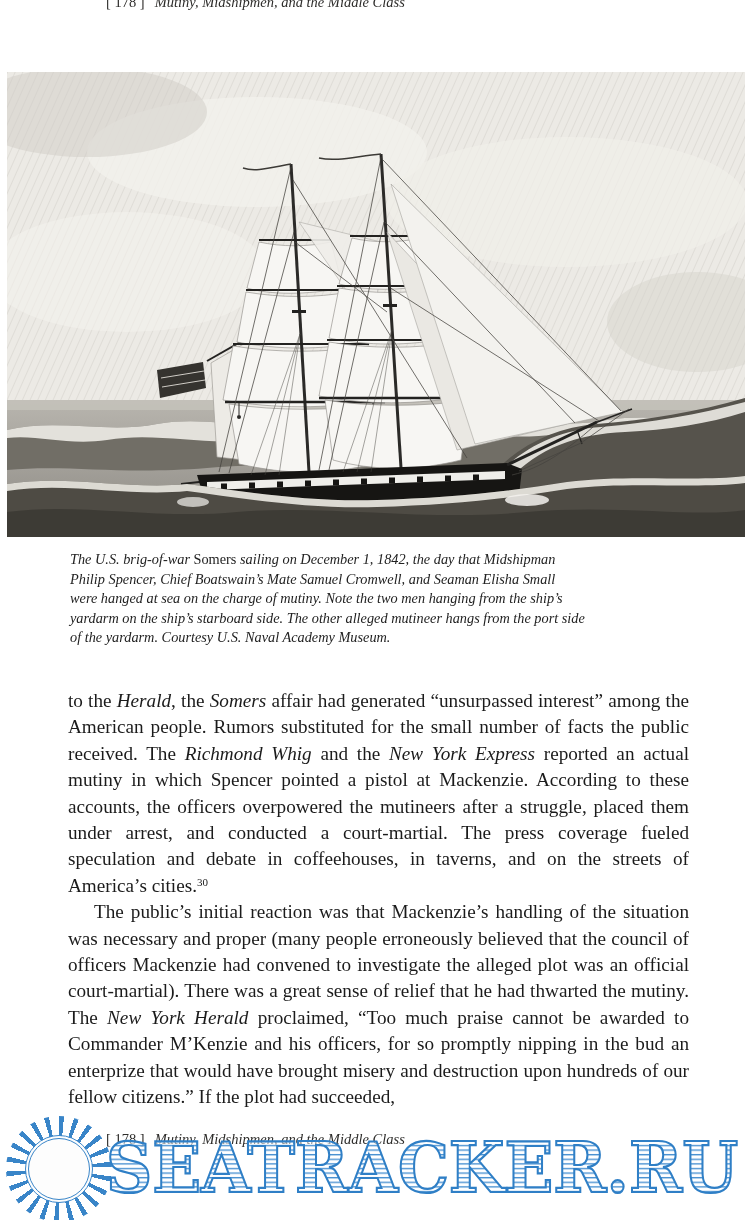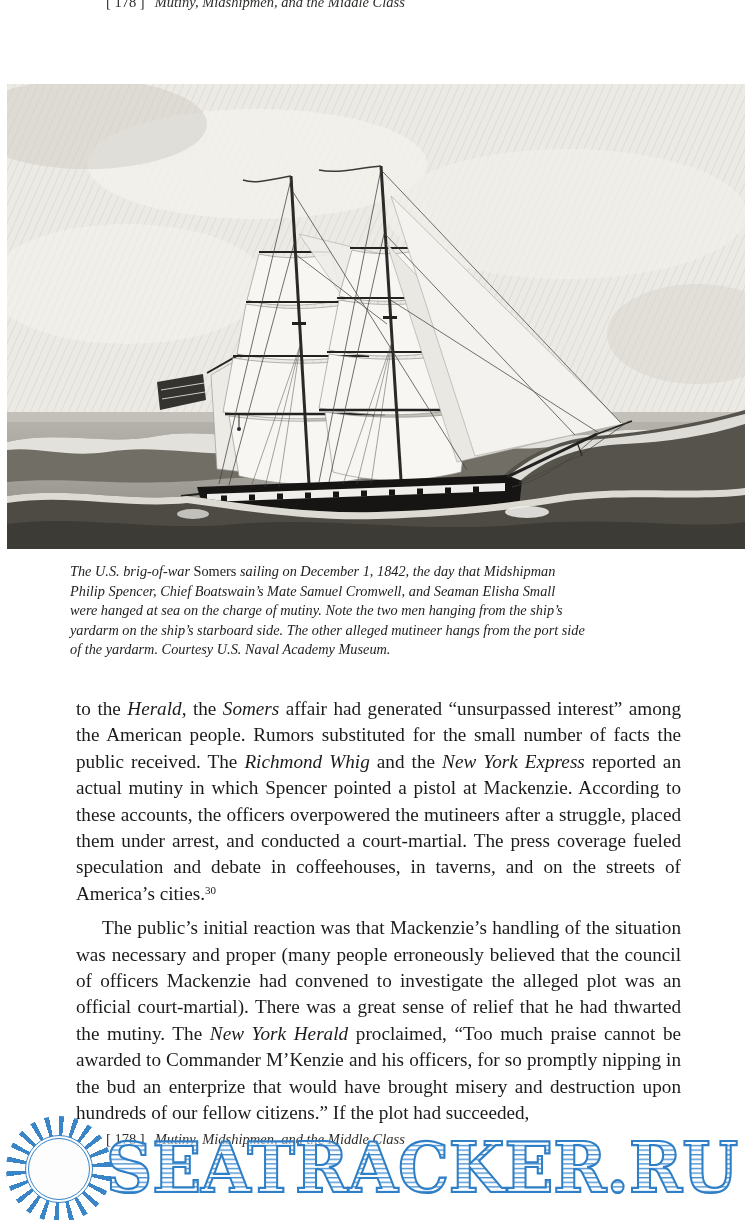--- a/index.html
+++ b/index.html
@@ -7,29 +7,29 @@
         font-family:"Liberation Serif",serif;color:#1c1c1c;}
 
   
   .running-head{position:absolute;left:66px;font-size:14.5px;color:#2e2d2b;white-space:nowrap;margin-left:40px;}
   .running-head .title{font-style:italic;margin-left:10px;}
   .rh-top{top:0;height:12px;overflow:hidden;}
   .rh-top .rh-inner{display:block;margin-top:-6px;}
   .rh-bottom{top:1131px;z-index:1;}
 
   
-  figure{position:absolute;top:84px;left:7px;width:638px;margin:0;}
+  figure{position:absolute;top:72px;left:7px;width:638px;margin:0;}
   .plate{width:738px;height:465px;line-height:0;}
   figcaption{margin:13px 60px 0 63px;font-size:14.3px;line-height:19.6px;color:#222;
              font-style:italic;text-align:left;}
 
   
   main{position:absolute;top:688px;left:68px;width:621px;font-size:19.2px;line-height:26.4px;
        text-align:justify;color:#1b1b1b;}
-  main p{margin:8px;}
+  main p{margin:0;}
   main p.indent{text-indent:26px;}
   sup{font-size:11px;line-height:0;vertical-align:6px;}
 
   
   .watermark{position:absolute;left:0;top:1108px;width:709px;height:112px;z-index:5;pointer-events:none;}
   .wm-sun{position:absolute;left:6px;top:8px;width:106px;height:106px;border-radius:50%;opacity:.95;
           background:repeating-conic-gradient(var(--wm,#2f7fc6) 0deg 5.5deg, rgba(255,255,255,0) 5.5deg 16.36deg);}
   .wm-sun::before{content:"";position:absolute;inset:19px;border-radius:50%;background:#fdfdfd;
           border:4px double var(--wm,#2f7fc6);box-sizing:border-box;}
   .wm-text-svg{position:absolute;left:100px;top:12px;}

